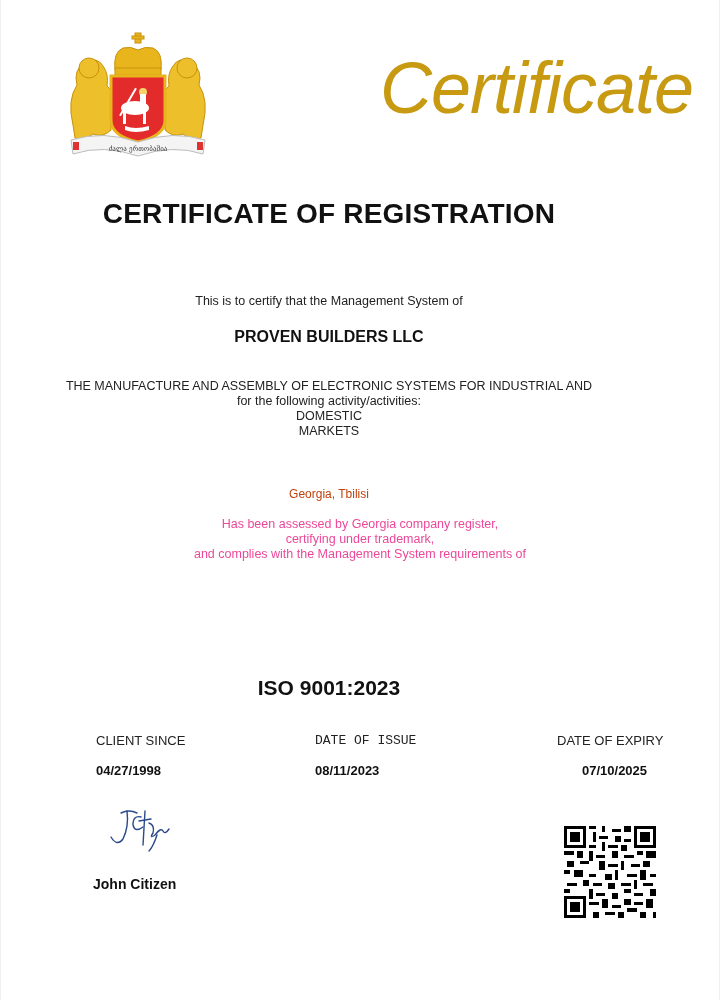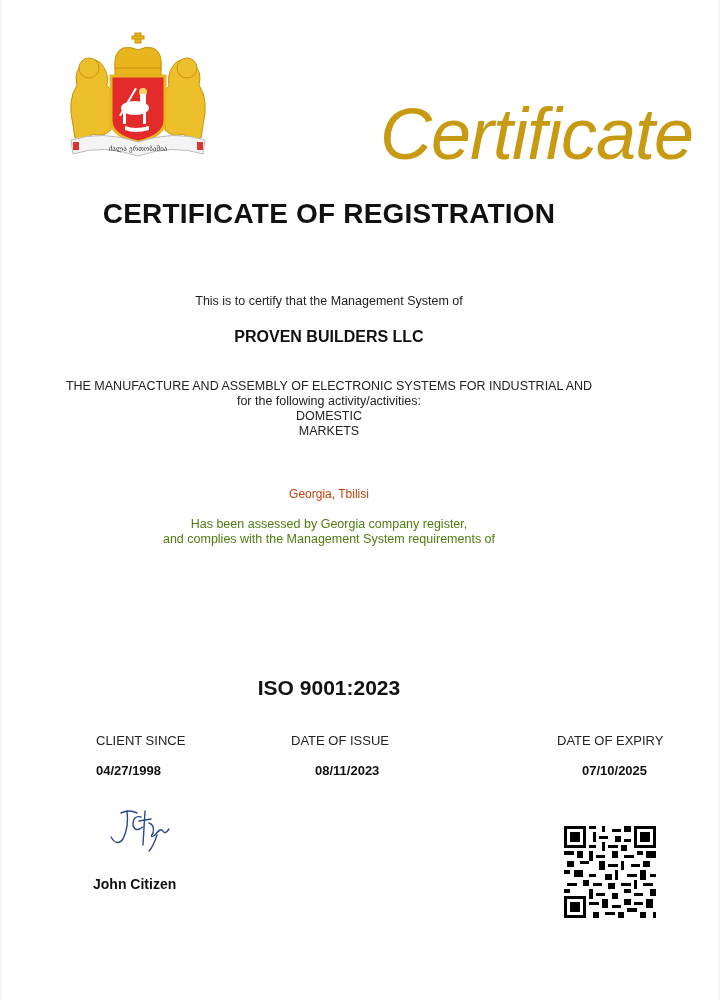--- a/index.html
+++ b/index.html
@@ -84,21 +84,22 @@
     }
     .location {
       top: 487px;
       font-size: 12px;
       color: #c2410c;
     }
     .assessed-block {
       top: 517px;
       font-size: 12.5px;
       line-height: 15px;
-      color: #4d7c0f;
+      color: #ec4899;
+      margin-left: 31px;
     }
     .assessed-block .line { display: block; }
 
     .standard {
       top: 643px;
       font-size: 21px;
       font-weight: bold;
       margin-top: 33px;
     }
 
@@ -171,48 +172,49 @@
         <path d="M62 96 Q72 100 86 96 L86 100 Q72 104 62 100 Z"></path>
       </g>
 
       <path d="M8 110 Q40 100 75 112 Q110 100 142 110 L140 124 Q110 114 75 126 Q40 114 10 124 Z" fill="#f4f4f4" stroke="#bbb" stroke-width="1"></path>
       <rect x="10" y="112" width="6" height="8" fill="#d33"></rect>
       <rect x="134" y="112" width="6" height="8" fill="#d33"></rect>
       <text x="75" y="121" font-size="7" text-anchor="middle" fill="#333" font-family="DejaVu Sans, sans-serif">ძალა ერთობაშია</text>
     </svg>
   </div>
 
-  <div class="abs cert-word" style="color:#c79a12;margin-top:46px;">Certificate</div>
+  <div class="abs cert-word" style="color:#c79a12;">Certificate</div>
 
   <div class="center-text title">CERTIFICATE OF REGISTRATION</div>
 
   <div class="center-text intro">This is to certify that the Management System of</div>
 
   <div class="center-text company">PROVEN BUILDERS LLC</div>
 
   <div class="center-text activity-block">
     <span class="line">THE MANUFACTURE AND ASSEMBLY OF ELECTRONIC SYSTEMS FOR INDUSTRIAL AND</span>
     <span class="line">for the following activity/activities:</span>
     <span class="line">DOMESTIC</span>
     <span class="line">MARKETS</span>
   </div>
 
   <div class="center-text location">Georgia, Tbilisi</div>
 
   <div class="center-text assessed-block">
     <span class="line">Has been assessed by Georgia company register,</span>
+    <span class="line">certifying under trademark,</span>
     <span class="line">and complies with the Management System requirements of</span>
   </div>
 
   <div class="center-text standard">ISO 9001:2023</div>
 
   <div class="abs date-label" style="left:95px;">CLIENT SINCE</div>
   <div class="abs date-value" style="left:95px;">04/27/1998</div>
 
-  <div class="abs date-label" style="left:290px;">DATE OF ISSUE</div>
+  <div class="abs date-label" style="left:314px;font-family:Liberation Mono, monospace;">DATE OF ISSUE</div>
   <div class="abs date-value" style="left:314px;">08/11/2023</div>
 
   <div class="abs date-label" style="left:556px;">DATE OF EXPIRY</div>
   <div class="abs date-value" style="left:581px;">07/10/2025</div>
 
   <div class="abs signature">
     <svg width="70" height="50" viewBox="0 0 70 50">
       <g fill="none" stroke="#2b4a8b" stroke-width="1.4" stroke-linecap="round">
         <path d="M22 6 Q24 22 18 34 Q12 42 6 32"></path>
         <path d="M16 8 Q24 4 32 8"></path>

